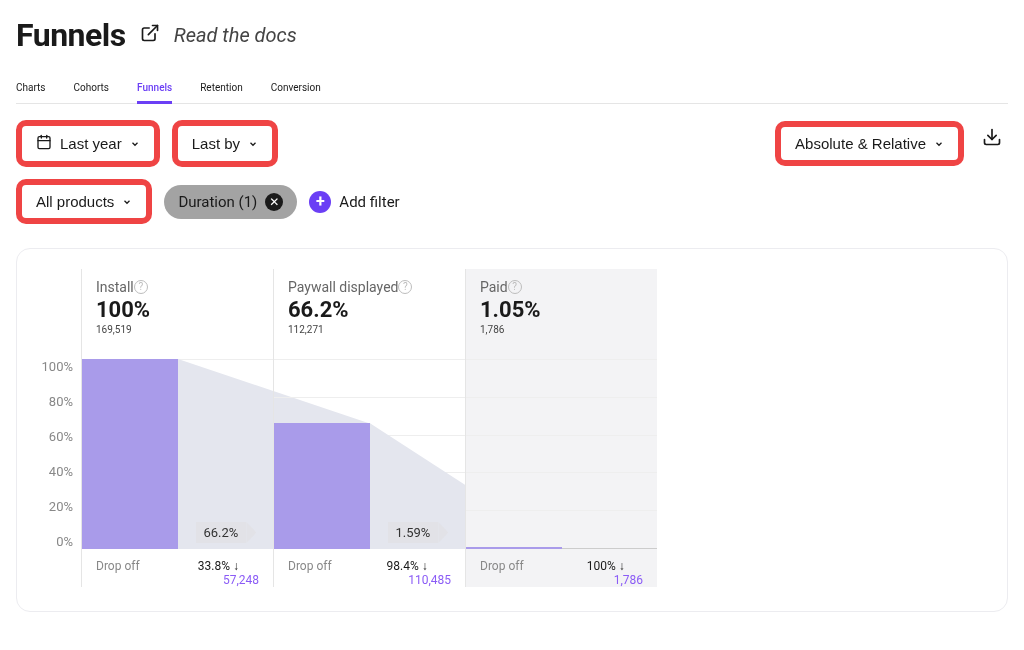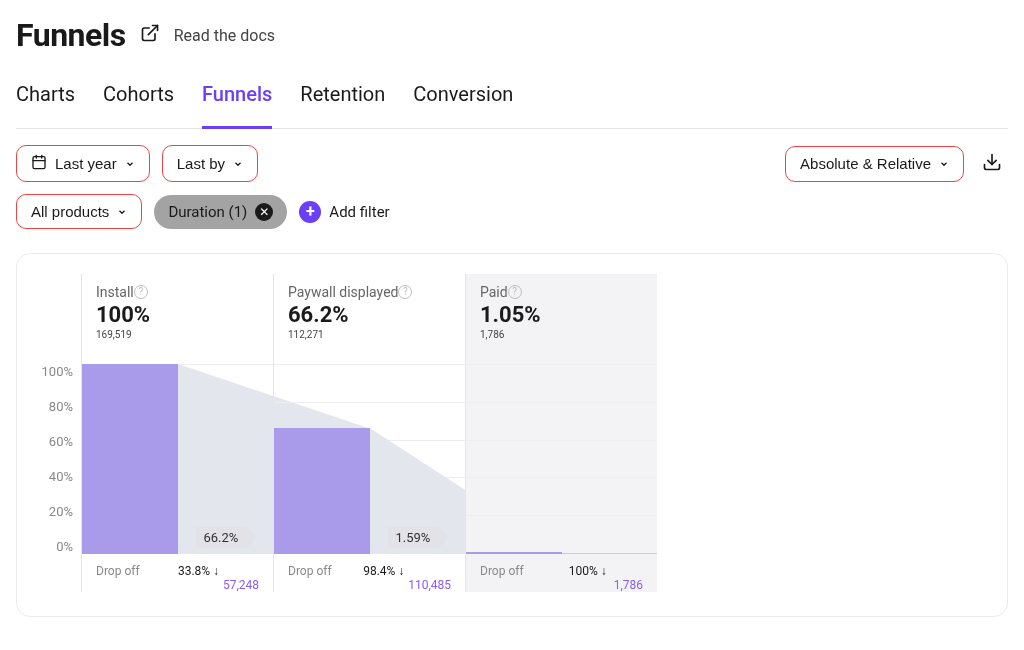--- a/index.html
+++ b/index.html
@@ -17,33 +17,34 @@
     margin-bottom: 10px;
   }
   .header h1 {
     font-size: 32px;
     font-weight: 700;
     margin: 0;
     letter-spacing: -0.5px;
   }
   .ext-icon { color: #1a1a1a; }
   .docs-link {
-    font-size: 16px;
+    font-size: 20px;
     color: #444;
     text-decoration: none;
+    font-style: italic;
   }
   .tabs {
     display: flex;
     gap: 28px;
     border-bottom: 1px solid #e5e5e5;
     margin-top: 18px;
   }
   .tab {
-    padding: 10px 0 20px 0;
-    font-size: 20px;
+    padding: 10px 0 8px 0;
+    font-size: 10px;
     color: #1a1a1a;
     cursor: pointer;
     border-bottom: 3px solid transparent;
     margin-bottom: -1px;
   }
   .tab.active {
     color: #6b3ff5;
     border-bottom-color: #6b3ff5;
     font-weight: 500;
   }
@@ -52,21 +53,21 @@
     align-items: center;
     justify-content: space-between;
     margin-top: 16px;
     gap: 12px;
   }
   .toolbar-left { display: flex; gap: 12px; flex-wrap: wrap; }
   .btn {
     display: inline-flex;
     align-items: center;
     gap: 8px;
-    border: 1px solid #ef4444;
+    border: 6px solid #ef4444;
     background: #fff;
     border-radius: 10px;
     padding: 8px 14px;
     font-size: 15px;
     color: #1a1a1a;
     cursor: pointer;
     white-space: nowrap;
   }
   .chev { width: 10px; height: 10px; }
   .filter-row {
@@ -205,21 +206,21 @@
     background: #e2e2e7;
     clip-path: polygon(0 0, 100% 50%, 0 100%);
   }
   .drop-row {
     display: flex;
     justify-content: space-between;
     padding: 10px 14px 0 14px;
     font-size: 12px;
     color: #888;
   }
-  .drop-row .nums { color: #1a1a1a; text-align: left; }
+  .drop-row .nums { color: #1a1a1a; text-align: center; }
   .drop-row .nums .pct { white-space: nowrap; }
   .drop-row .nums .cnt { color: #8b5cf6; margin-left: 45px; }
 </style>
 </head>
 <body>
 
 <div class="header">
   <h1>Funnels</h1>
   <span class="ext-icon">
     <svg width="20" height="20" viewBox="0 0 24 24" fill="none" stroke="currentColor" stroke-width="2" stroke-linecap="round" stroke-linejoin="round">

